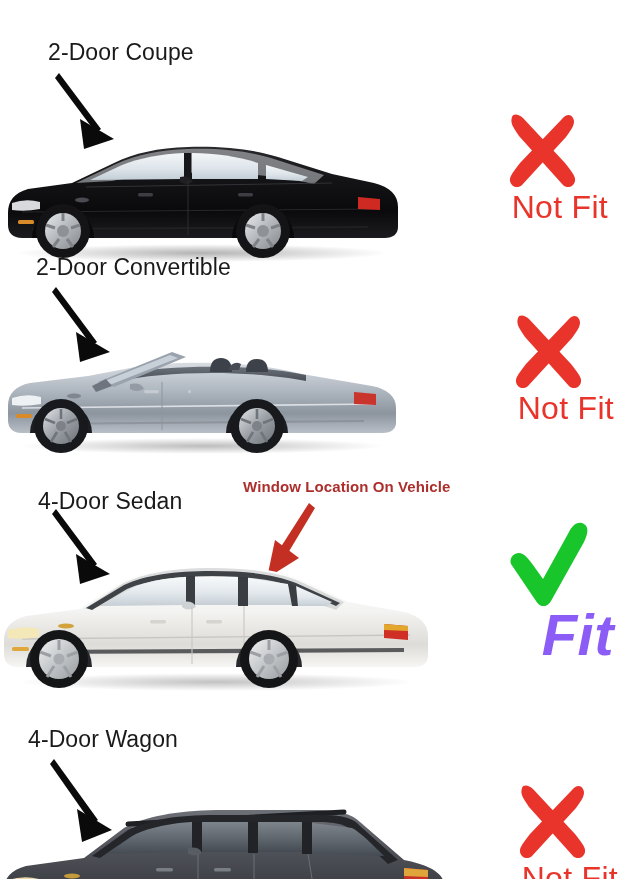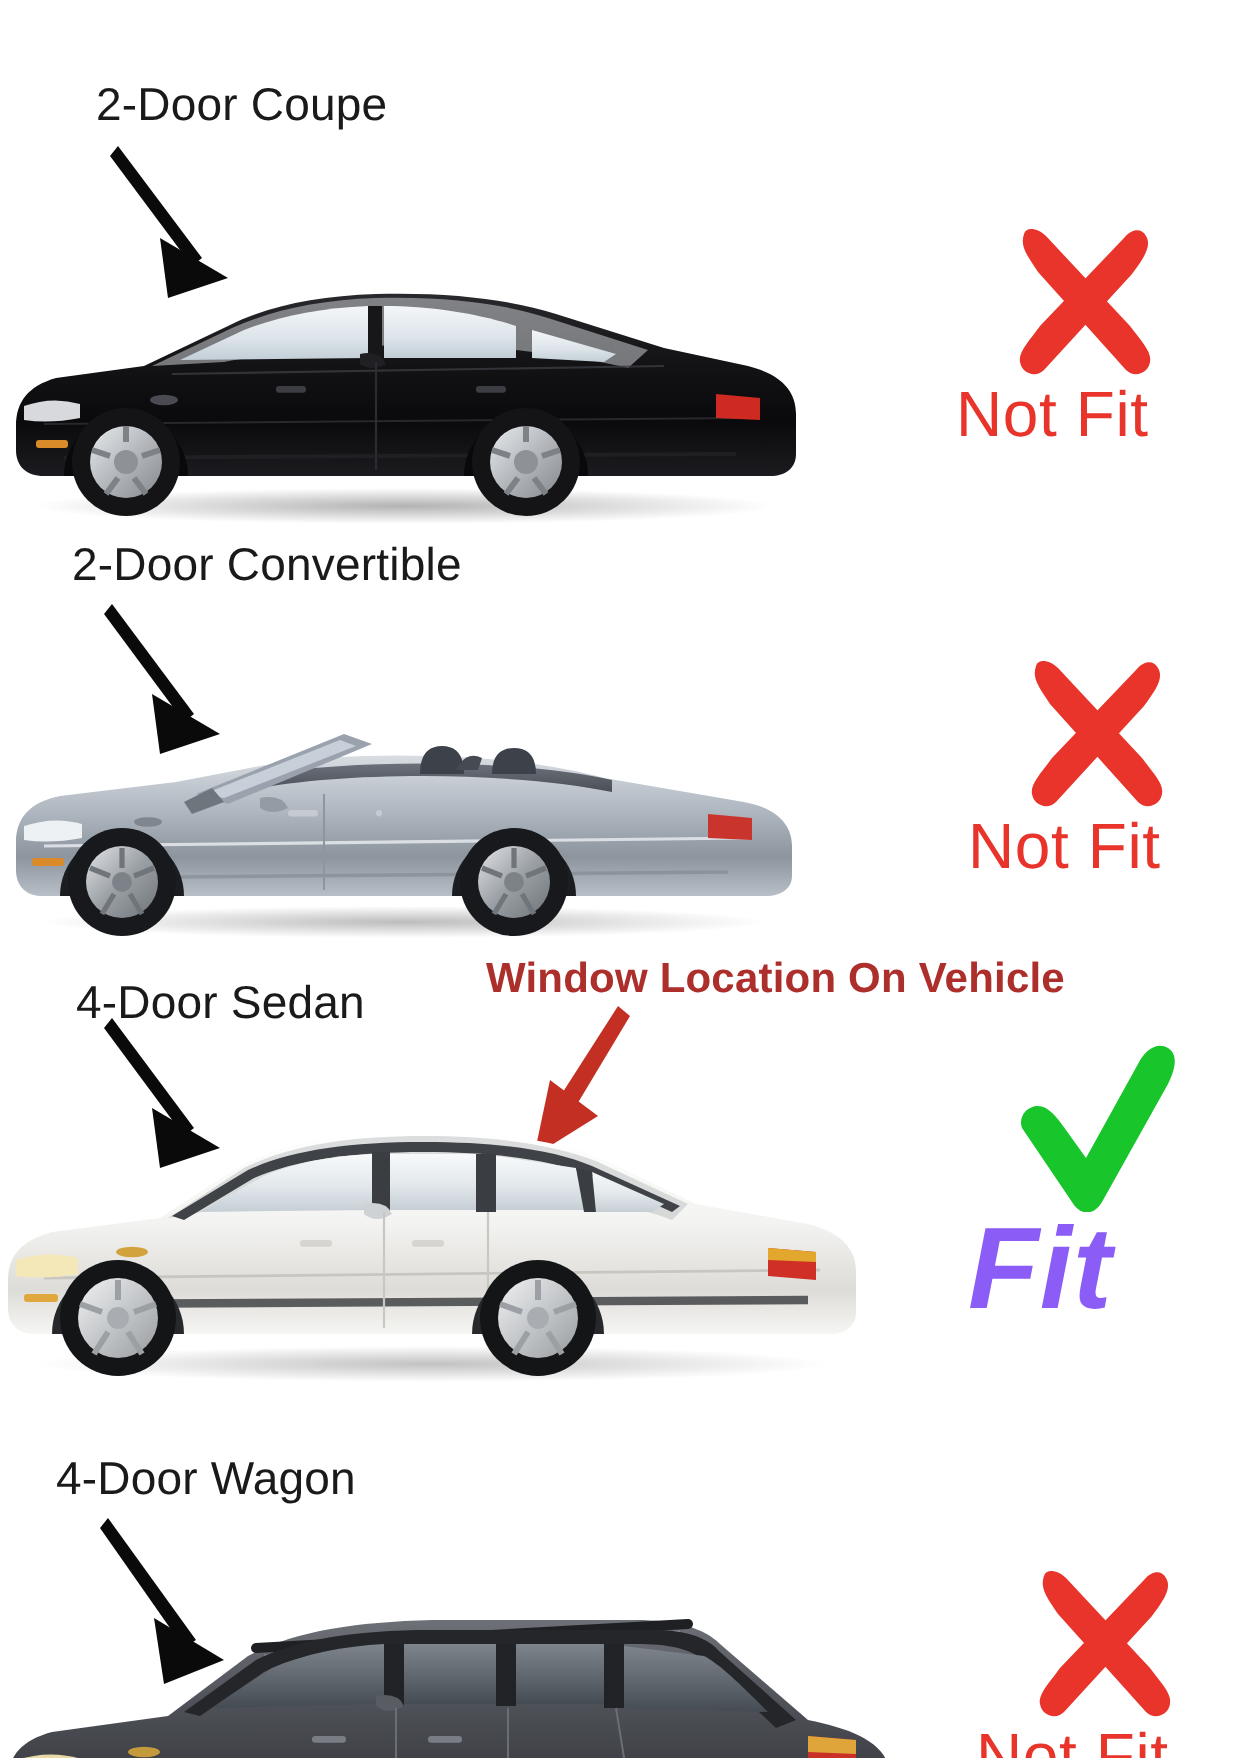--- a/index.html
+++ b/index.html
@@ -20,21 +20,21 @@
     margin-top: 39px;
   }
 
   
   .row {
     position: absolute;
     left: 0;
     width: 618px;
   }
   #row-coupe       { top: 0px;   height: 228px; }
-  #row-convertible { top: 228px; height: 205px; }
+  #row-convertible { top: 213px; height: 205px; }
   #row-sedan       { top: 433px; height: 220px; }
   #row-wagon       { top: 683px; height: 226px; }
 
   
   .style-label {
     position: absolute;
     font-size: 23px;
     font-weight: 400;
     color: #1a1a1a;
     letter-spacing: 0.1px;
@@ -49,21 +49,21 @@
   
   .car-stage {
     position: absolute;
   }
   .car-svg { display: block; }
 
   
   .verdict {
     position: absolute;
     width: 130px;
-    text-align: left;
+    text-align: right;
   }
   .verdict-mark {
     display: block;
     margin: 0 auto;
   }
   .verdict-text {
     display: block;
     white-space: nowrap;
     line-height: 1;
   }
@@ -77,21 +77,21 @@
     font-size: 58px;
     font-weight: 700;
     color: #8b5cf6;
     letter-spacing: 0.5px;
     font-style: italic;
   }
 
   
   .callout-label {
     position: absolute;
-    font-size: 21px;
+    font-size: 15px;
     font-weight: 700;
     color: #ad2f2c;
     white-space: nowrap;
     letter-spacing: 0.1px;
   }
   .callout-arrow {
     position: absolute;
   }
 </style>
 </head>

